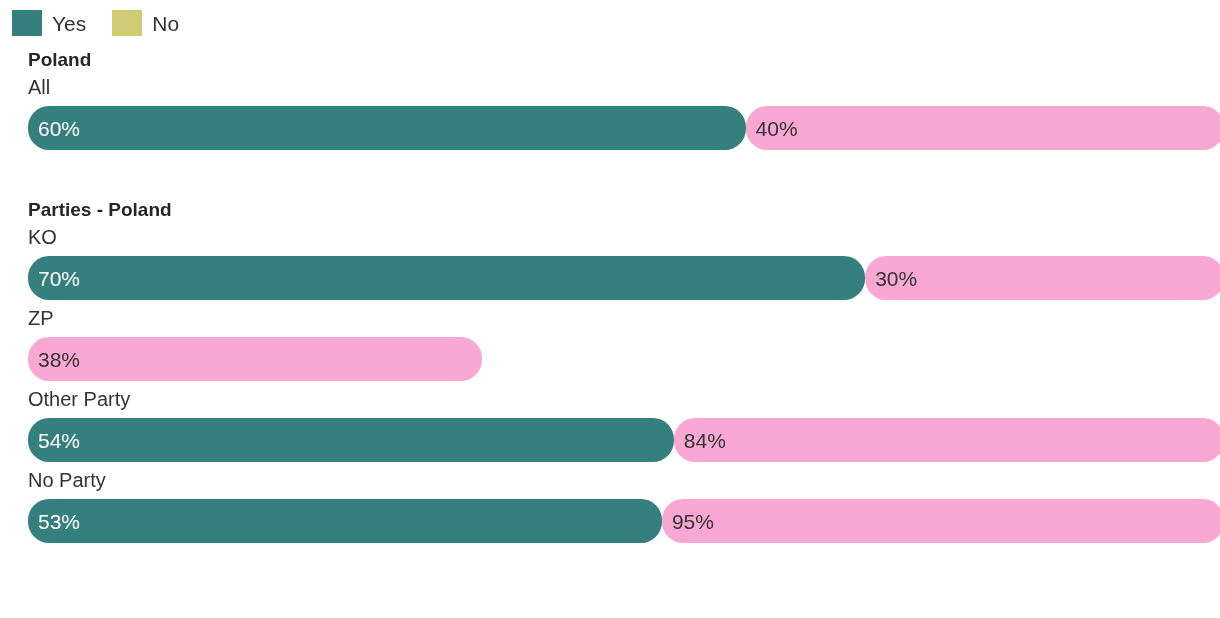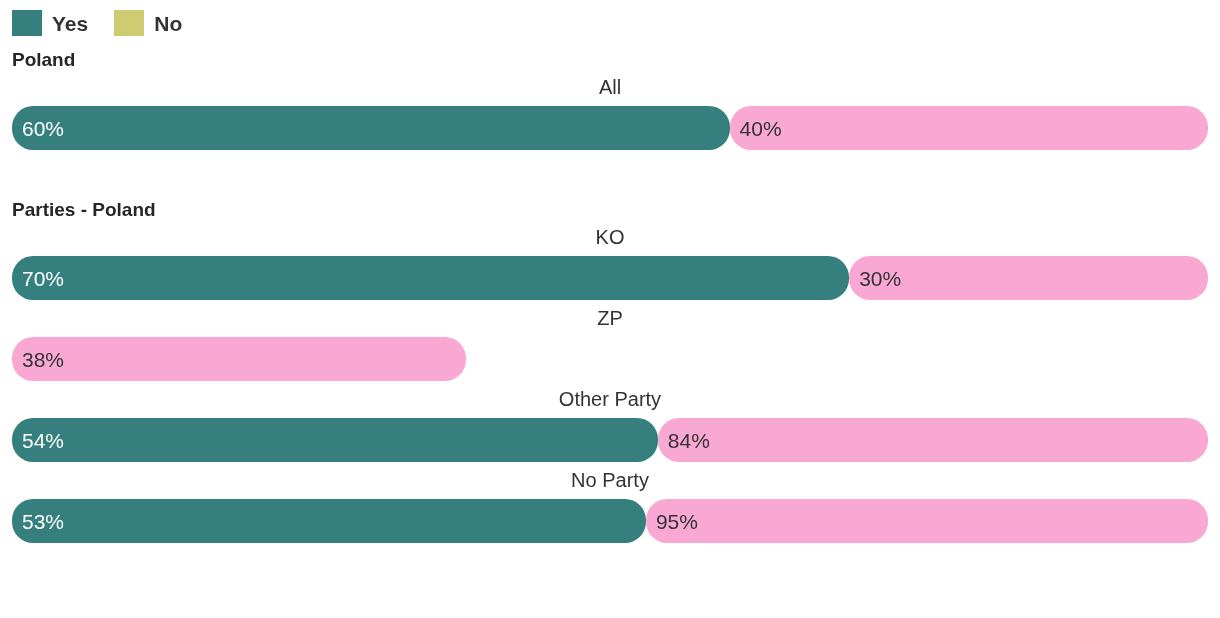--- a/index.html
+++ b/index.html
@@ -21,21 +21,20 @@
     box-sizing: border-box;
   }
 
   
   .legend {
     display: flex;
     align-items: center;
     padding: 12px 0 0 12px;
     height: 34px;
     box-sizing: border-box;
-    font-weight: bold;
   }
   .legend-item {
     display: flex;
     align-items: center;
     margin-right: 26px;
   }
   .legend-swatch {
     width: 30px;
     height: 26px;
     display: block;
@@ -43,21 +42,21 @@
   .legend-label {
     font-size: 21px;
     color: #333333;
     margin-left: 10px;
     line-height: 1;
     white-space: nowrap;
   }
 
   
   .group {
-    padding-left: 12px;
+    padding-left: 28px;
     padding-right: 12px;
   }
   .group-title {
     font-size: 19px;
     font-weight: bold;
     color: #262626;
     line-height: 1;
     padding-top: 16px;
     padding-bottom: 0;
   }
@@ -67,21 +66,20 @@
 
   .row {
     margin-top: 8px;
   }
   .row-label {
     font-size: 20px;
     color: #333333;
     line-height: 1;
     padding-bottom: 9px;
     white-space: nowrap;
-    text-align: center;
   }
 
   .bar {
     display: flex;
     width: 1196px;
     height: 44px;
     overflow: hidden;
   }
   .seg {
     display: flex;

